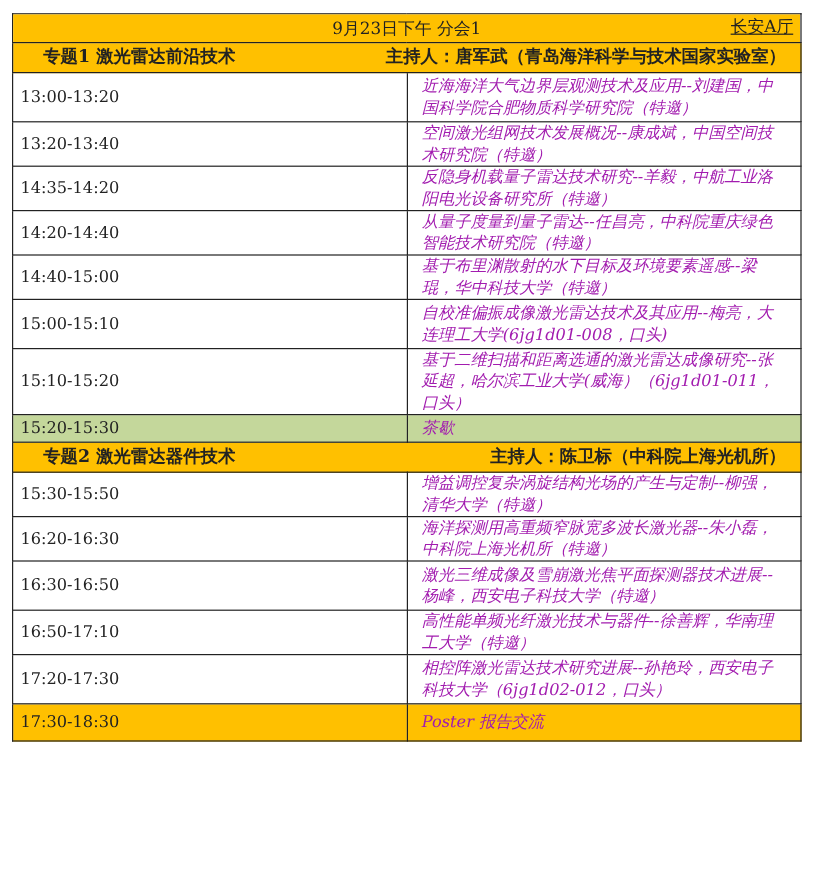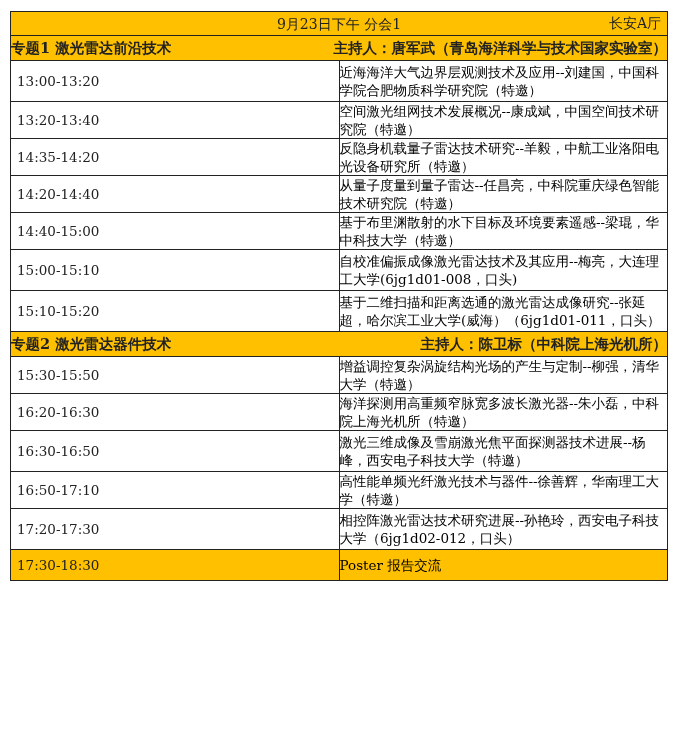--- a/index.html
+++ b/index.html
@@ -1,34 +1,34 @@
 <!DOCTYPE html>
 <html><head>
 <meta charset="utf-8">
 <style>
   html, body { margin: 0; padding: 0; background: #ffffff; }
   body { width: 680px; height: 730px; position: relative; overflow: hidden;
          font-family: "DejaVu Serif", "Liberation Serif", serif; color: #222; }
   .sched { position: absolute; left: 10px; top: 11px; width: 658px;
            border-collapse: collapse; table-layout: fixed; font-size: 13.5px; }
-  .sched td { border: 1px solid #222; padding: 0 0; vertical-align: middle; line-height: 18px; }
+  .sched td { border: 1px solid #222; padding: 0 12px; vertical-align: middle; line-height: 18px; }
   .sched td.time { width: 102px; padding-left: 6px; }
   .hdr td { background: #ffc000; height: 23px; font-size: 14px; }
   .hdr .title-cell { position: relative; }
   .hdr .center { display: block; text-align: center; }
-  .hdr .right { position: absolute; right: 6px; top: 2px; }
+  .hdr .right { position: absolute; right: 6px; top: 2px; text-decoration: underline; }
   .topic td { background: #ffc000; height: 24px; font-size: 14.5px; font-weight: bold; }
-  .topic .left { float: left; }
+  .topic .left { float: left; margin-left: 13px; }
   .topic .right { float: right; }
   .row td { height: 22px; }
   .row.two td { height: 40px; }
   .row.tall td { height: 30px; }
   .green td { background: #c4d79b; }
   .orange td { background: #ffc000; }
-  .content { color: #000000; }
+  .content { color: #a21caf; font-style: italic; }
 </style>
 </head>
 <body>
 
 <table class="sched">
   <tbody>
       <tr class="hdr">
     <td colspan="2" class="title-cell">
       <span class="center">9月23日下午   分会1</span>
       <span class="right">长安A厅</span>
@@ -61,20 +61,24 @@
     <td class="content">基于布里渊散射的水下目标及环境要素遥感--梁琨，华中科技大学（特邀）</td>
   </tr>
   <tr class="row two">
     <td class="time">15:00-15:10</td>
     <td class="content">自校准偏振成像激光雷达技术及其应用--梅亮，大连理工大学(6jg1d01-008，口头)</td>
   </tr>
   <tr class="row two">
     <td class="time">15:10-15:20</td>
     <td class="content">基于二维扫描和距离选通的激光雷达成像研究--张延超，哈尔滨工业大学(威海）（6jg1d01-011，口头）</td>
   </tr>
+  <tr class="row green">
+    <td class="time">15:20-15:30</td>
+    <td class="content">茶歇</td>
+  </tr>
   <tr class="topic">
     <td colspan="2">
       <span class="left">专题2 激光雷达器件技术</span>
       <span class="right">主持人：陈卫标（中科院上海光机所）</span>
     </td>
   </tr>
   <tr class="row tall">
     <td class="time">15:30-15:50</td>
     <td class="content">增益调控复杂涡旋结构光场的产生与定制--柳强，清华大学（特邀）</td>
   </tr>

